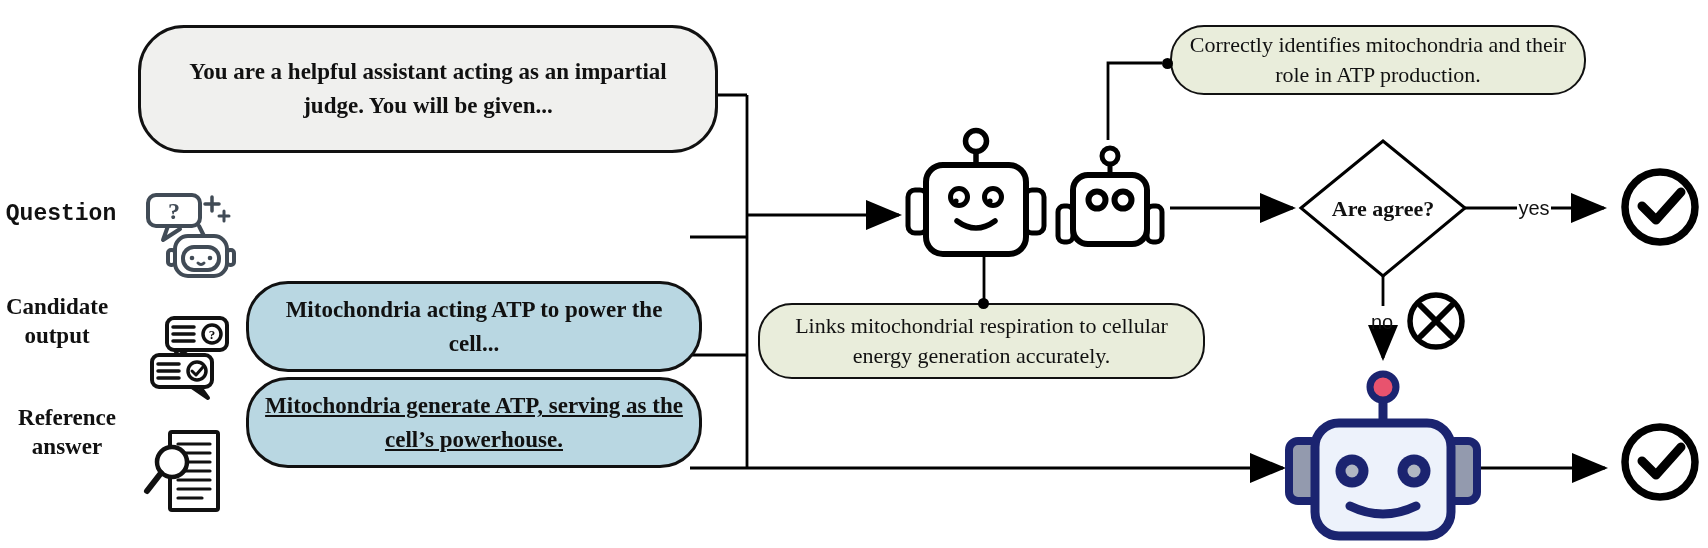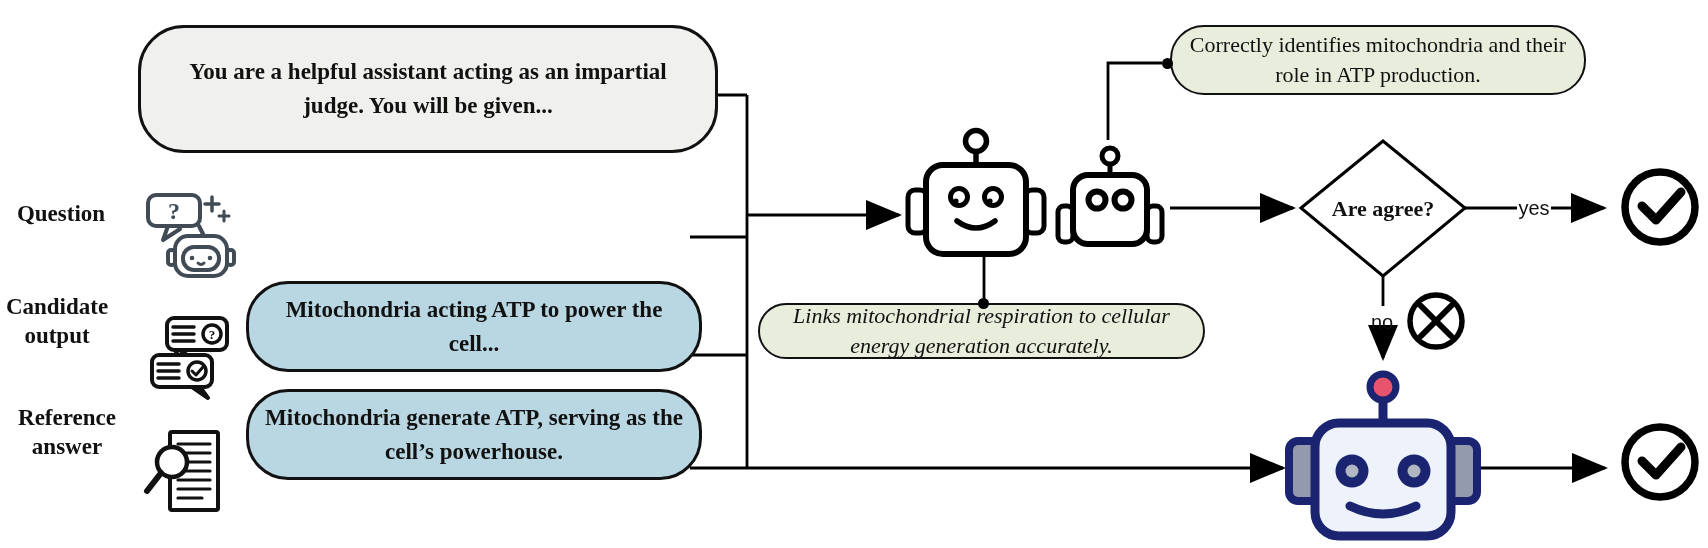--- a/index.html
+++ b/index.html
@@ -142,26 +142,26 @@
       <circle cx="172" cy="462" r="15" fill="#fff" stroke-width="4.5"></circle>
       <path d="M161 473 L147 491" stroke-width="6"></path>
     </g>
   </svg>
 
   <div class="bubble gray" style="left:138px;top:25px;width:580px;height:128px;">You are a helpful assistant acting as an impartial judge. You will be given...</div>
 
 
   <div class="bubble blue" style="left:246px;top:281px;width:456px;height:91px;">Mitochondria acting ATP to power the cell...</div>
 
-  <div class="bubble blue" style="left:246px;top:389px;width:456px;height:91px;">Mitochondria generate ATP, serving as the cell’s powerhouse.</div>
+  <div class="bubble blue" style="left:246px;top:377px;width:456px;height:91px;text-decoration:underline;">Mitochondria generate ATP, serving as the cell’s powerhouse.</div>
 
   <div class="callout" style="left:1170px;top:25px;width:416px;height:70px;">Correctly identifies mitochondria and their role in ATP production.</div>
 
-  <div class="callout" style="left:758px;top:303px;width:447px;height:56px;font-style:italic;">Links mitochondrial respiration to cellular energy generation accurately.</div>
+  <div class="callout" style="left:758px;top:303px;width:447px;height:76px;">Links mitochondrial respiration to cellular energy generation accurately.</div>
 
   <div class="connector-dot" style="left:978px;top:298px;"></div>
   <div class="connector-dot" style="left:1162px;top:58px;"></div>
 
-  <div class="side-label" style="left:2px;top:200px;width:118px;">Question</div>
+  <div class="side-label" style="left:2px;top:200px;width:118px;font-family:Liberation Mono, monospace;">Question</div>
   <div class="side-label" style="left:0px;top:293px;width:114px;">Candidate output</div>
   <div class="side-label" style="left:6px;top:404px;width:122px;">Reference answer</div>
 
 </div>
 
 </body></html>

